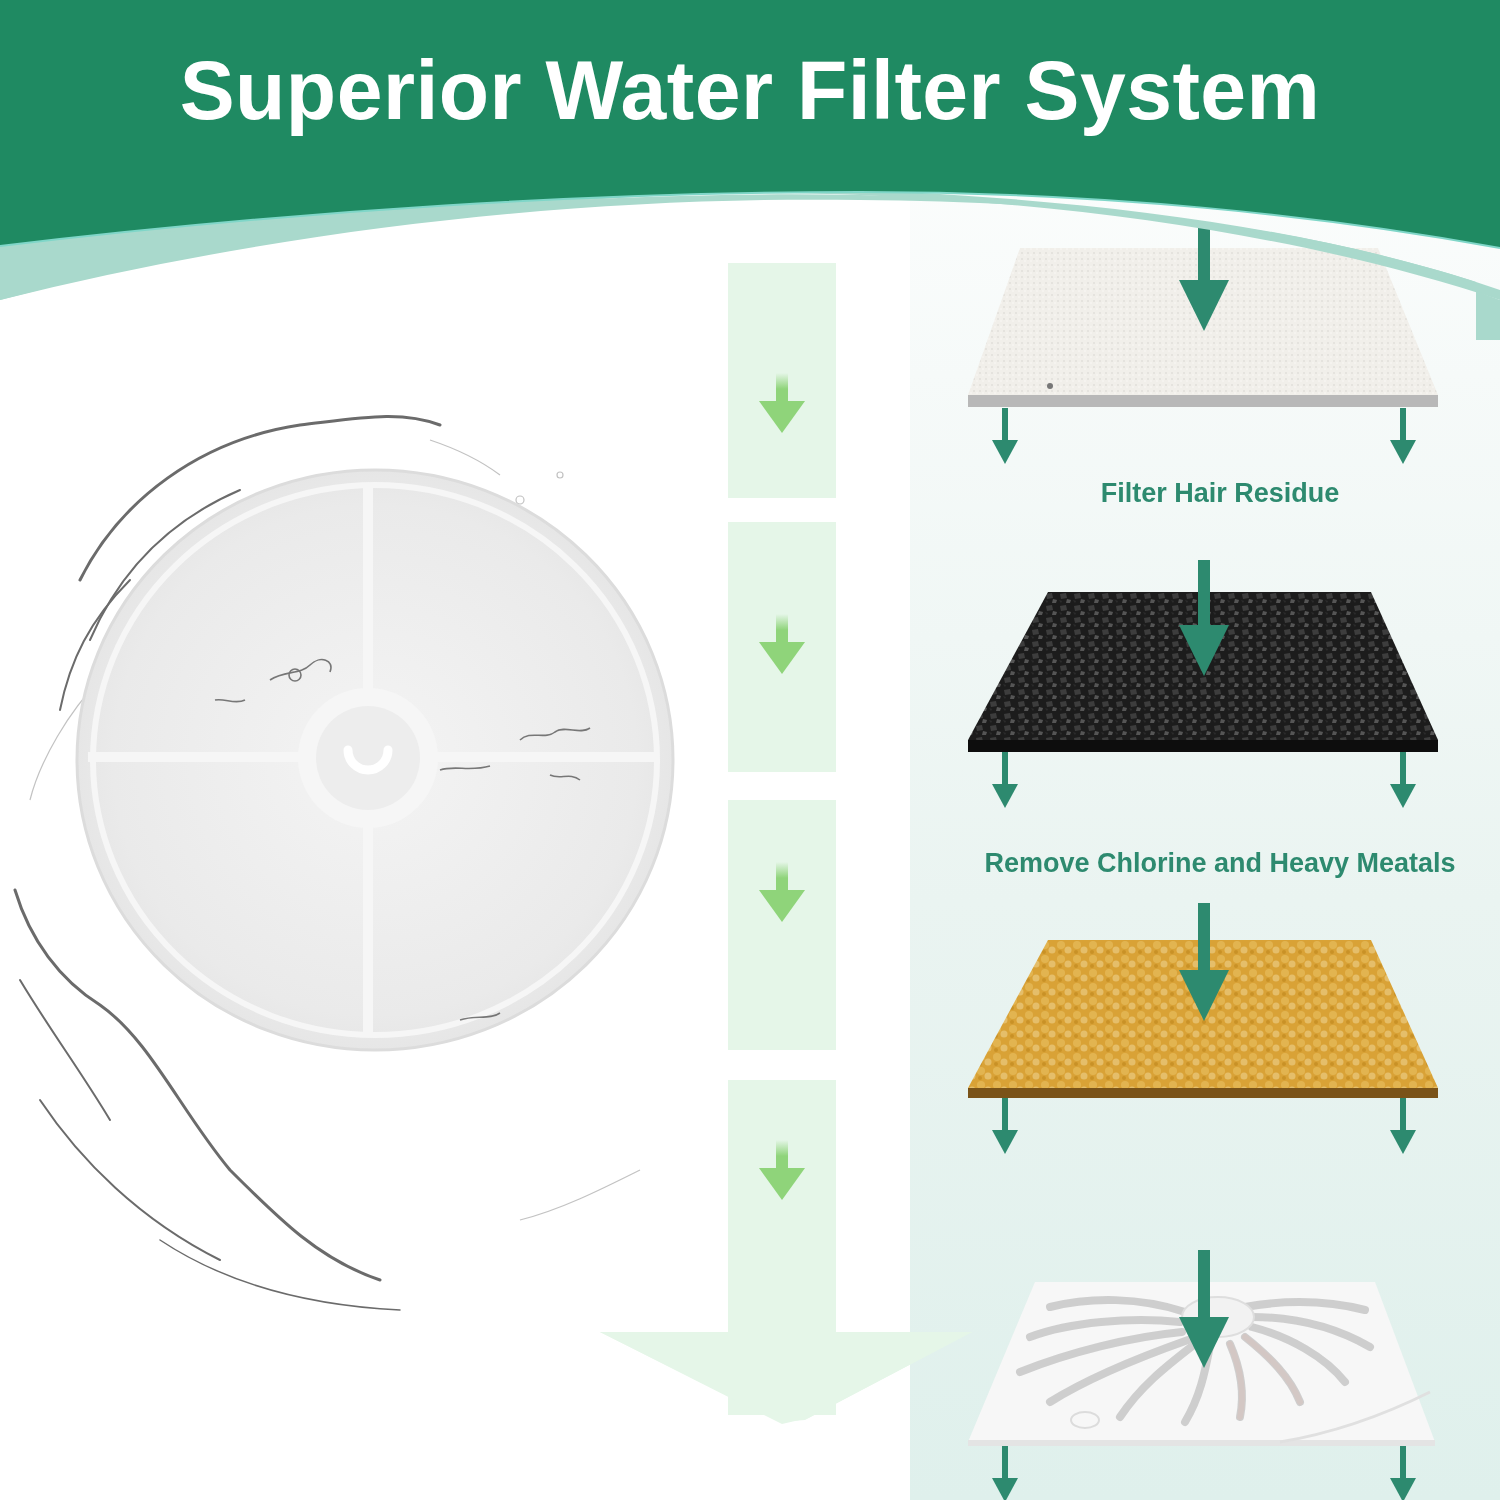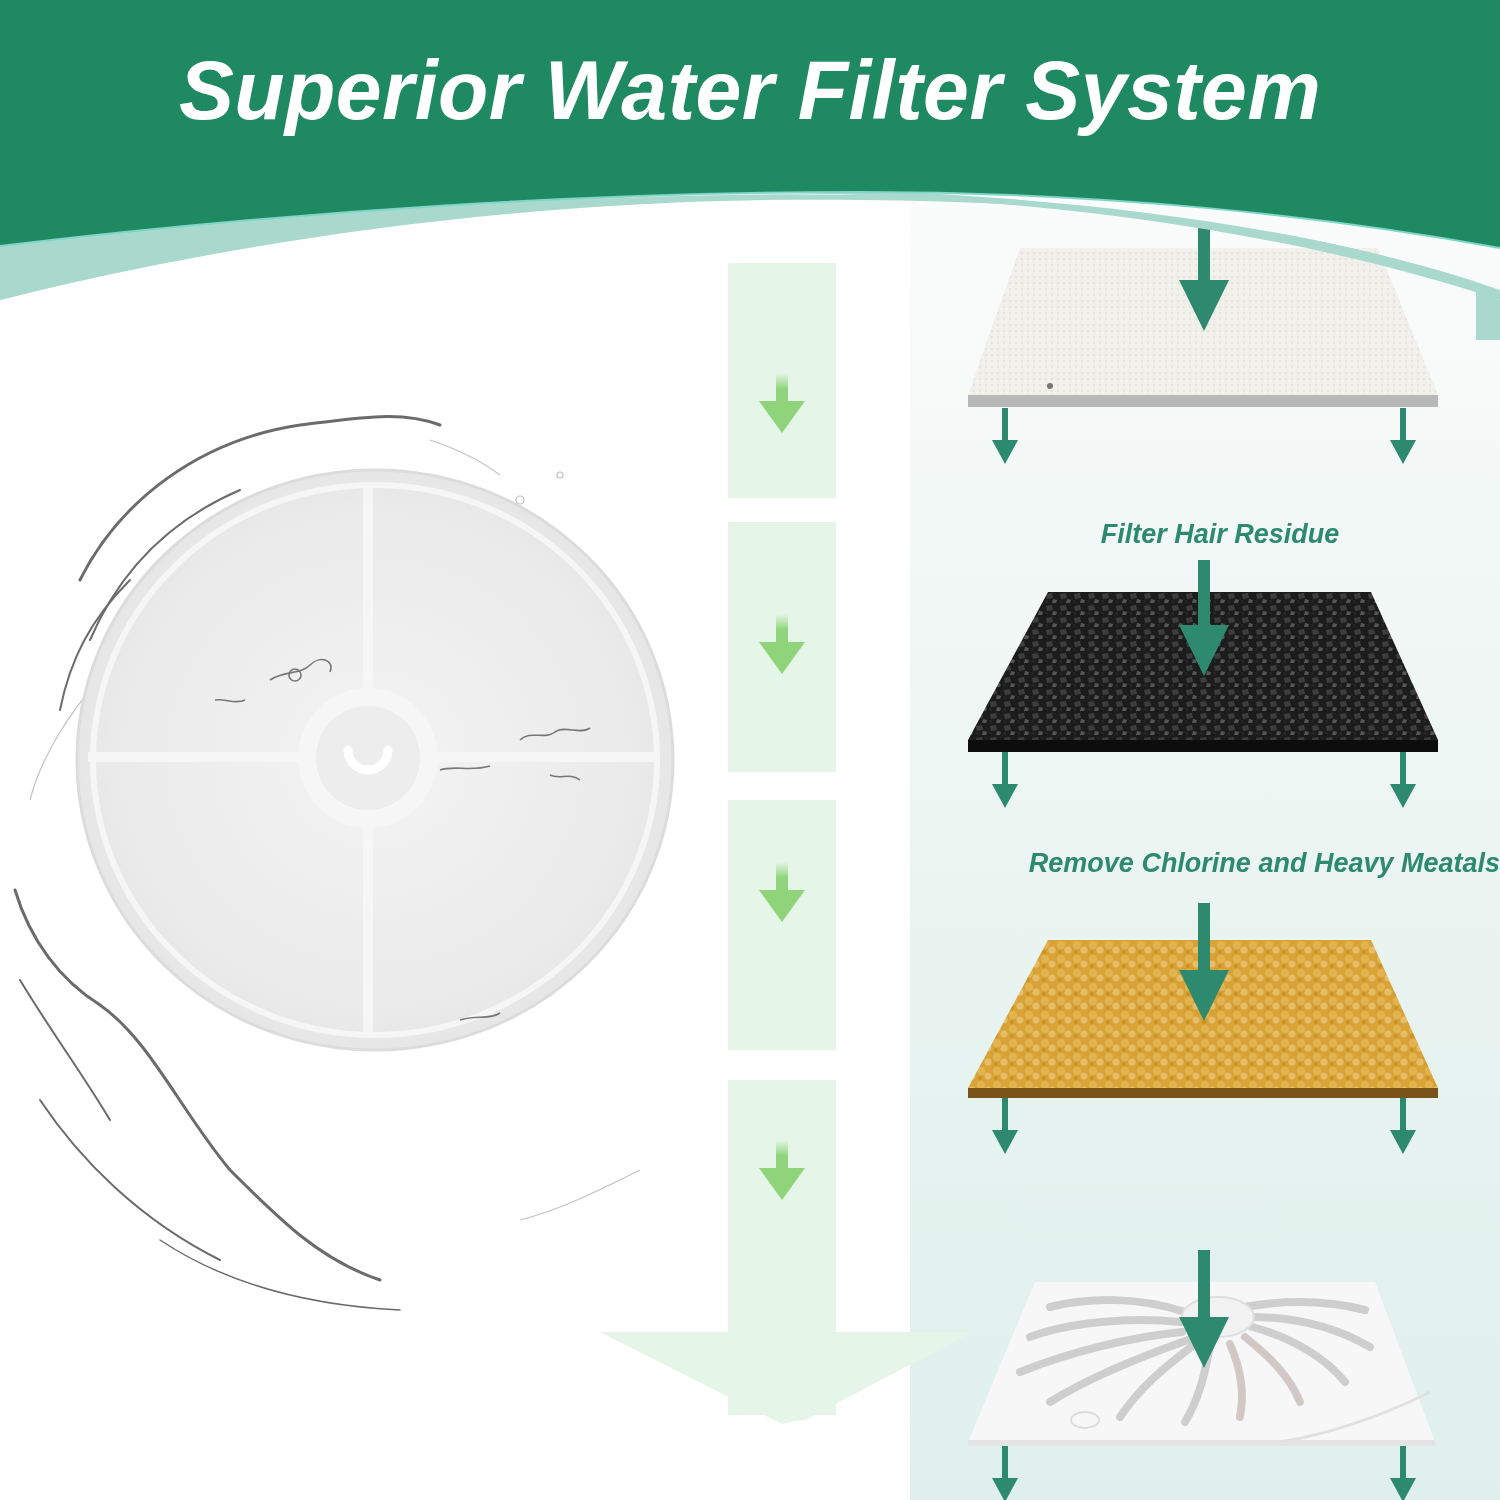--- a/index.html
+++ b/index.html
@@ -1,19 +1,19 @@
 <!DOCTYPE html>
 <html><head>
   <meta charset="utf-8">
   <style>
     * { margin: 0; padding: 0; box-sizing: border-box; }
     html, body { width: 1500px; height: 1500px; overflow: hidden; background: #ffffff; }
     body { position: relative; font-family: "Liberation Sans", sans-serif; }
 
-    .canvas { position: absolute; inset: 0; width: 1500px; height: 1500px; overflow: hidden; background: #ffffff; font-style: italic; }
+    .canvas { position: absolute; inset: 0; width: 1500px; height: 1500px; overflow: hidden; background: #ffffff; }
 
     
     .right-panel {
       position: absolute; left: 910px; top: 0; width: 590px; height: 1500px;
       background: linear-gradient(to bottom, #ffffff 0%, #f6faf9 25%, #eaf4f1 60%, #dff0ec 100%);
     }
 
     
     .header-svg { position: absolute; left: 0; top: 0; width: 1500px; height: 340px; z-index: 5; }
     .title {
@@ -160,21 +160,21 @@
       <polygon points="3,55 53,55 28,106" fill="#2d8a6f"></polygon>
   </svg>
   <svg style="position:absolute;left:991px;top:408px;z-index:4;" width="28" height="58" viewBox="0 0 28 58">
     <rect x="11" y="0" width="6" height="36" fill="#2d8a6f"></rect>
       <polygon points="1,32 27,32 14,56" fill="#2d8a6f"></polygon>
   </svg>
   <svg style="position:absolute;left:1389px;top:408px;z-index:4;" width="28" height="58" viewBox="0 0 28 58">
     <rect x="11" y="0" width="6" height="36" fill="#2d8a6f"></rect>
       <polygon points="1,32 27,32 14,56" fill="#2d8a6f"></polygon>
   </svg>
-  <div class="layer-label" style="top:478px;margin-top:41px;">Filter Hair Residue</div>
+  <div class="layer-label" style="top:478px;">Filter Hair Residue</div>
 
   <div class="layer" style="top:592px;">
     <svg width="490" height="170" viewBox="0 0 490 170">
       <defs>
         <pattern id="carbon" width="14" height="12" patternUnits="userSpaceOnUse">
           <rect width="14" height="12" fill="#1c1c1c"></rect>
           <polygon points="2,2 8,1 9,6 3,7" fill="#3d3d3d"></polygon>
           <polygon points="9,7 13,8 12,11 8,11" fill="#555"></polygon>
           <polygon points="1,8 4,9 3,11" fill="#2c2c2c"></polygon>
         </pattern>
@@ -188,21 +188,21 @@
       <polygon points="3,65 53,65 28,116" fill="#2d8a6f"></polygon>
   </svg>
   <svg style="position:absolute;left:991px;top:752px;z-index:4;" width="28" height="58" viewBox="0 0 28 58">
     <rect x="11" y="0" width="6" height="36" fill="#2d8a6f"></rect>
       <polygon points="1,32 27,32 14,56" fill="#2d8a6f"></polygon>
   </svg>
   <svg style="position:absolute;left:1389px;top:752px;z-index:4;" width="28" height="58" viewBox="0 0 28 58">
     <rect x="11" y="0" width="6" height="36" fill="#2d8a6f"></rect>
       <polygon points="1,32 27,32 14,56" fill="#2d8a6f"></polygon>
   </svg>
-  <div class="layer-label" style="top:848px;text-align:right;">Remove Chlorine and Heavy Meatals</div>
+  <div class="layer-label" style="top:848px;">Remove Chlorine and Heavy Meatals</div>
 
   <div class="layer" style="top:940px;">
     <svg width="490" height="170" viewBox="0 0 490 170">
       <defs>
         <pattern id="resin" width="16" height="14" patternUnits="userSpaceOnUse">
           <rect width="16" height="14" fill="#d9a236"></rect>
           <circle cx="5" cy="5" r="4" fill="#e4b653" opacity="0.9"></circle>
           <circle cx="12" cy="10" r="3.5" fill="#edd08c" opacity="0.6"></circle>
           <circle cx="4" cy="12" r="2" fill="#c99126"></circle>
         </pattern>

